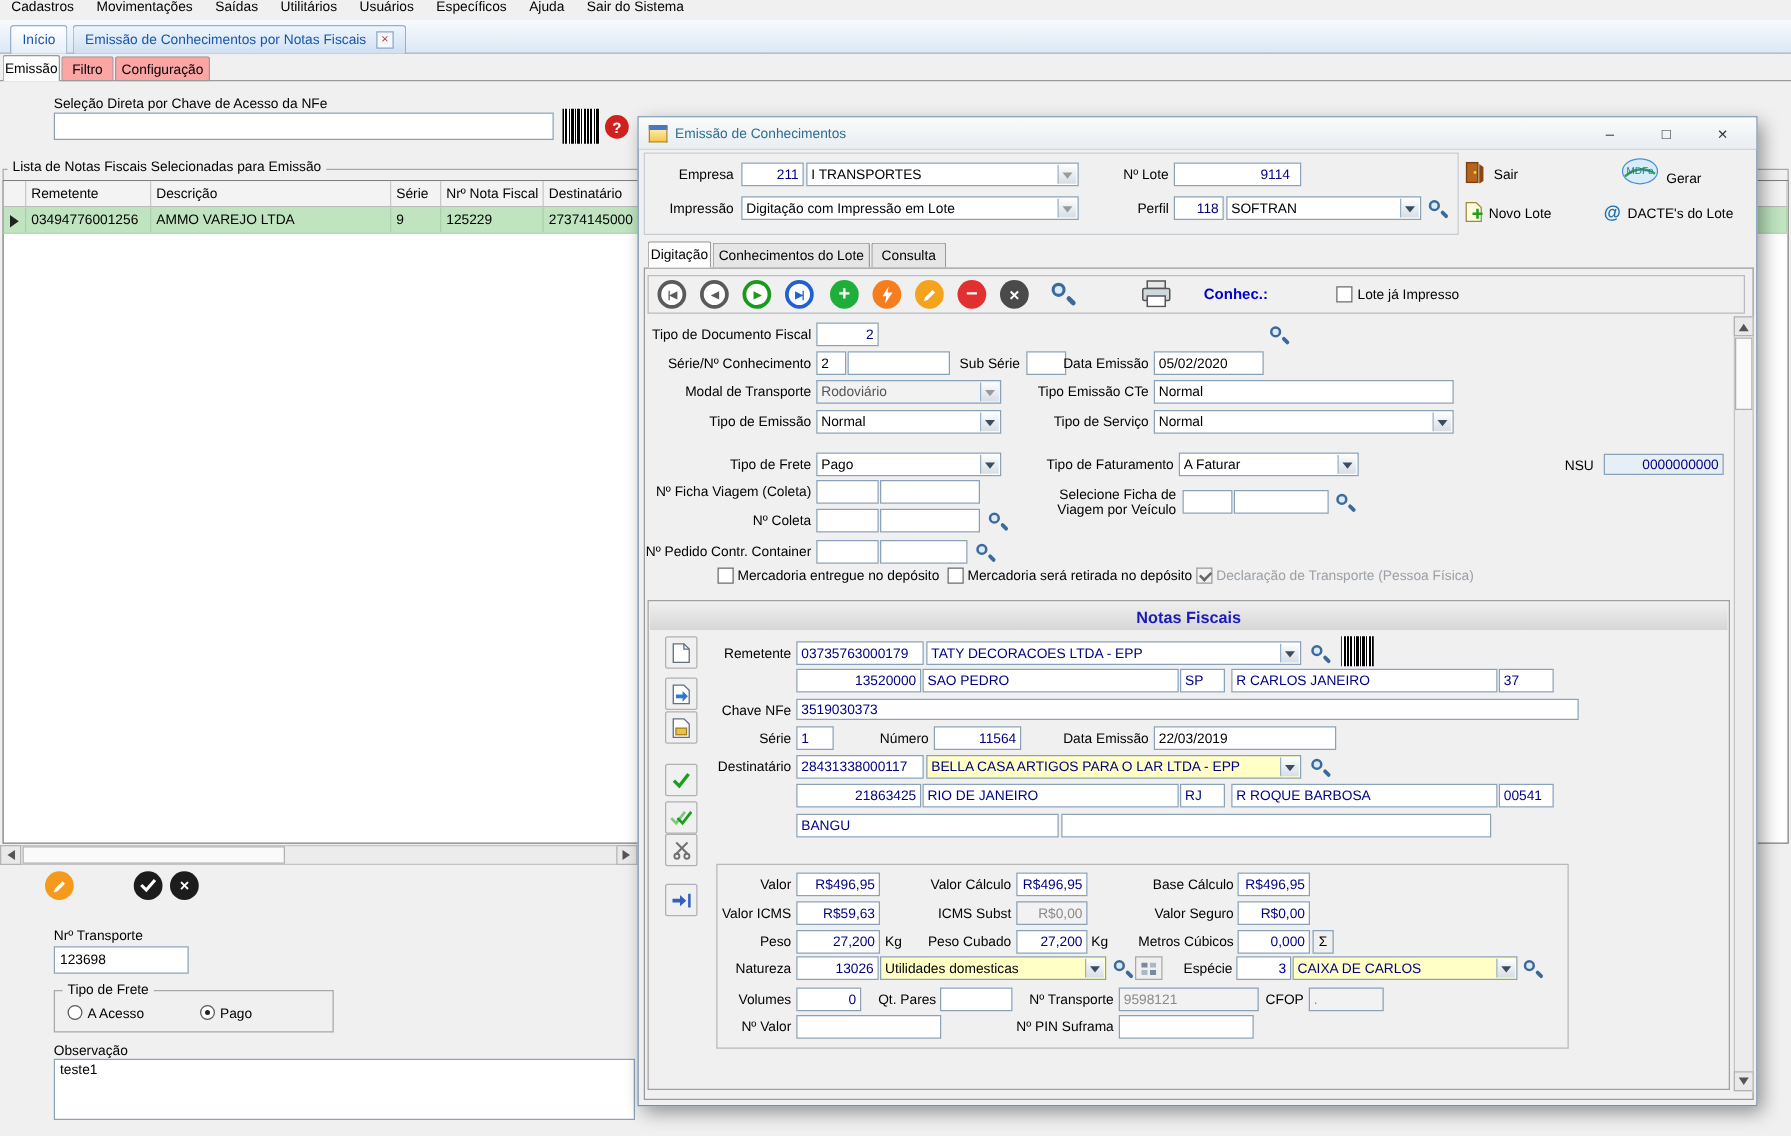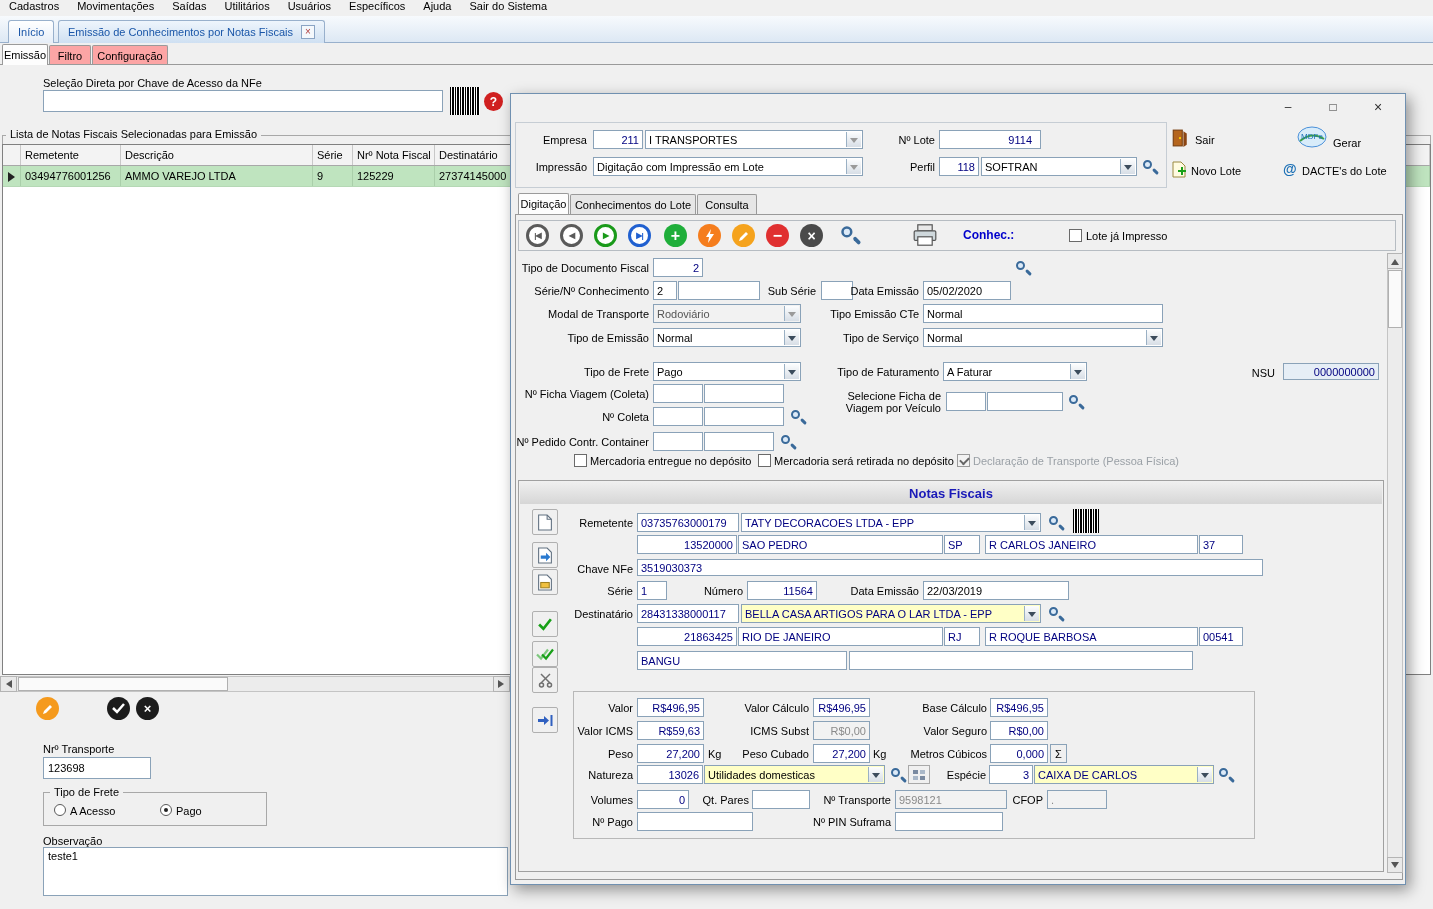--- a/index.html
+++ b/index.html
@@ -151,20 +151,24 @@
 <div class="radio" style="left:54px;top:804px"></div>
 <div class="llbl" style="left:70px;top:805px">A Acesso</div>
 <div class="radio on" style="left:160px;top:804px"></div>
 <div class="llbl" style="left:176px;top:805px">Pago</div>
 
 <div class="llbl" style="left:43px;top:835px">Observação</div>
 <textarea class="abs" style="left: 43px; top: 847px; width: 465px; height: 49px; border: 1px solid rgb(138, 162, 184); padding: 2px 4px; font: 11px &quot;Liberation Sans&quot;, sans-serif; resize: none;">teste1</textarea>
 
 <div class="dialog">
 
+  <div class="dtitle">
+    <span style="margin:0 6px 0 8px;width:15px;height:14px;background:linear-gradient(#ffe9a8,#f5c84a);border:1px solid #b08820;border-top:4px solid #4a78c0;display:inline-block"></span>
+    <span style="color:#2e6e8e">Emissão de Conhecimentos</span>
+  </div>
   <div class="wbtn" style="left:762px">–</div>
   <div class="wbtn" style="left:807px">□</div>
   <div class="wbtn" style="left:852px;font-size:14px">×</div>
 
   <div class="abs" style="left:4px;top:28px;width:652px;height:66px;border:1px solid #c6cdd4;background:#f0f0f0"></div>
   <div class="lbl" style="left:10px;top:40px;width:66px">Empresa</div>
   <div class="inp r navy" style="left:82px;top:36px;width:50px">211</div>
   <div class="inp combo" style="left:134px;top:36px;width:218px">
     <span>I TRANSPORTES</span>
     <span class="dd gray">
@@ -523,21 +527,21 @@
 
   <div class="lbl" style="left:48px;top:700px;width:74px">Volumes</div>
   <div class="inp r navy" style="left:126px;top:696px;width:52px">0</div>
   <div class="lbl" style="left:180px;top:700px;width:58px">Qt. Pares</div>
   <div class="inp" style="left:241px;top:696px;width:58px"></div>
   <div class="lbl" style="left:306px;top:700px;width:74px">Nº Transporte</div>
   <div class="inp dis" style="left:384px;top:696px;width:112px">9598121</div>
   <div class="lbl" style="left:500px;top:700px;width:32px">CFOP</div>
   <div class="inp dis" style="left:536px;top:696px;width:60px">.</div>
 
-  <div class="lbl" style="left:48px;top:722px;width:74px">Nº Pago</div>
+  <div class="lbl" style="left:48px;top:722px;width:74px">Nº Valor</div>
   <div class="inp" style="left:126px;top:718px;width:116px"></div>
   <div class="lbl" style="left:298px;top:722px;width:82px">Nº PIN Suframa</div>
   <div class="inp" style="left:384px;top:718px;width:108px"></div>
 
   <div class="abs" style="left:876px;top:159px;width:16px;height:620px;background:#ececec;border:1px solid #c4c4c4"></div>
   <div class="sbbtn" style="left:876px;top:159px;width:16px;height:16px">
       <span class="tri up"></span>
     </div>
   <div class="sbbtn" style="left:876px;top:763px;width:16px;height:16px">
       <span class="tri down"></span>

